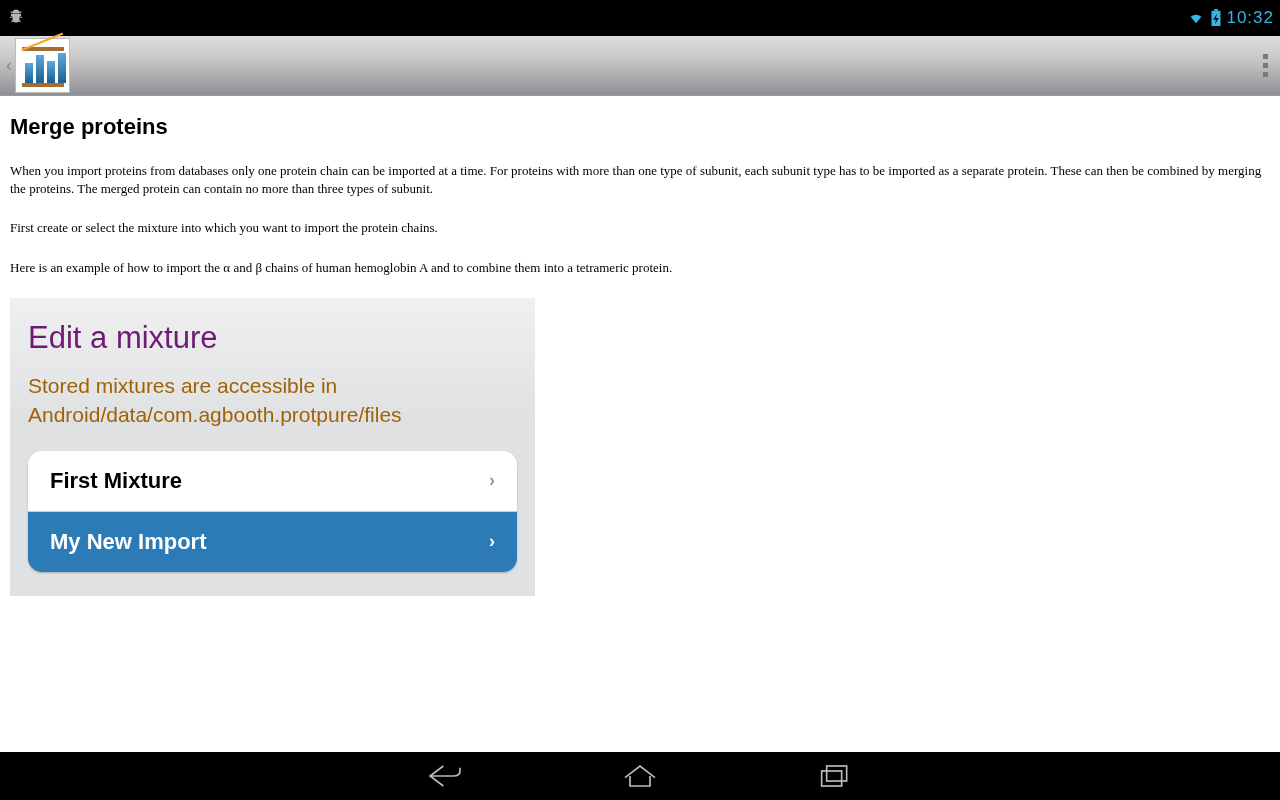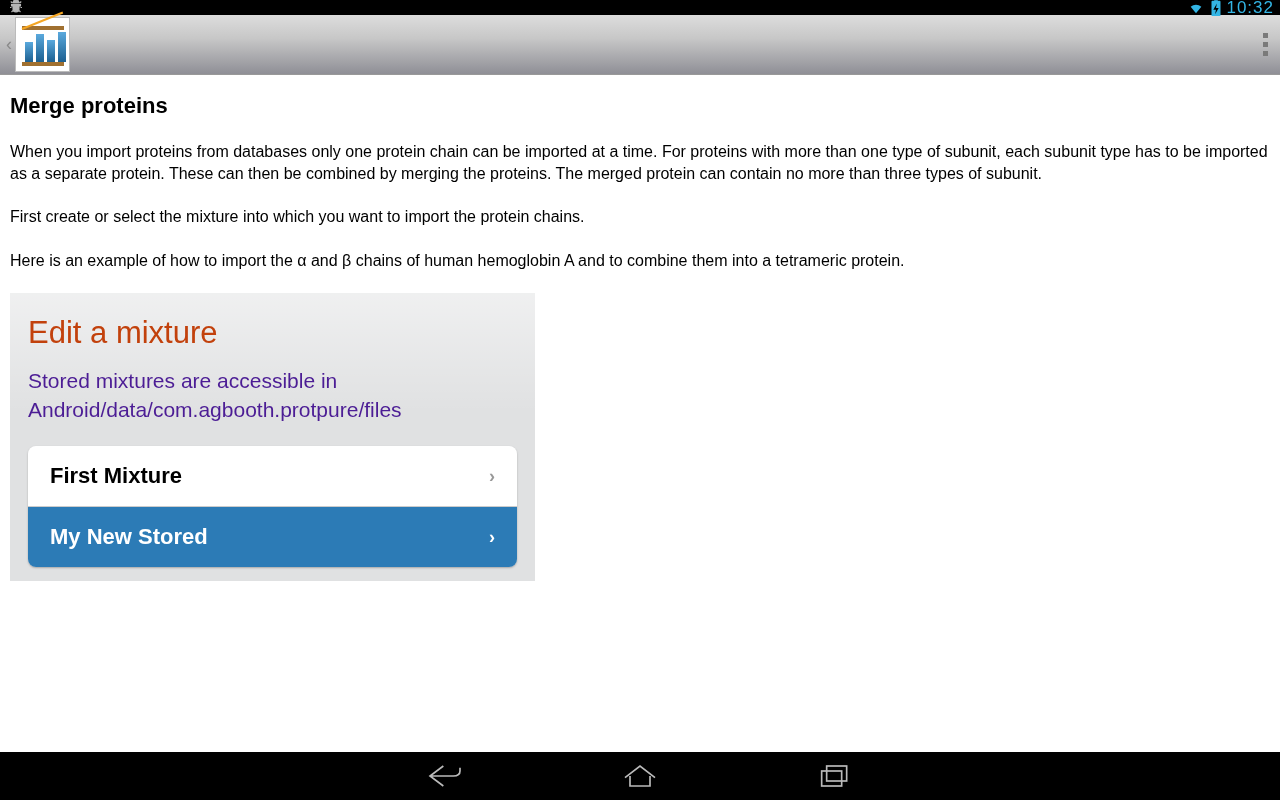--- a/index.html
+++ b/index.html
@@ -1,19 +1,19 @@
 <!DOCTYPE html>
 <html><head>
 <meta charset="utf-8">
 <style>
   * { box-sizing: border-box; margin: 0; padding: 0; }
   html, body { width: 1280px; height: 800px; font-family: "Helvetica Neue", Arial, sans-serif; overflow: hidden; background: #fff; }
   
   
-  .status-bar { height: 15px; background: #000; display: flex; align-items: center; justify-content: space-between; padding: 0 6px; color: #33b5e5; font-size: 16px; }
+  .status-bar { height: 36px; background: #000; display: flex; align-items: center; justify-content: space-between; padding: 0 6px; color: #33b5e5; font-size: 16px; }
   .status-left svg { fill: #b5b5b5; }
   .status-right { display: flex; align-items: center; gap: 4px; }
   .clock { color: #33b5e5; font-size: 17px; letter-spacing: 1px; }
   
   
   .action-bar {
     height: 60px;
     background: linear-gradient(to bottom, #dddddd 0%, #c7c7c7 40%, #8f8f96 100%);
     display: flex; align-items: center; justify-content: space-between;
     padding: 0 6px 0 2px;
@@ -24,38 +24,38 @@
   .app-icon {
     width: 55px; height: 55px; background: #fff; border: 1px solid #bbb;
     display: flex; align-items: center; justify-content: center;
   }
   .overflow { display: flex; flex-direction: column; gap: 4px; padding: 4px 6px; }
   .overflow span { width: 5px; height: 5px; background: #7a7a7a; }
   
   
   .content { padding: 18px 10px 10px 10px; height: 506px; overflow: hidden; }
   .content h1 { font-size: 22px; font-weight: bold; margin-bottom: 22px; }
-  .content p { font-size: 16px; line-height: 1.35; margin-bottom: 22px; }
+  .content p { font-size: 13px; line-height: 1.35; margin-bottom: 22px; font-family: Liberation Serif, serif; }
   .content em { font-style: italic; }
   
   
   .card {
     width: 525px; background: #e0e1e2;
     padding: 22px 18px 24px 18px;
     margin-bottom: 18px;
     position: relative;
   }
   .card::before {
     content:""; position:absolute; top:0; left:0; right:0; height:40%;
     background: linear-gradient(to bottom, rgba(255,255,255,0.5), rgba(255,255,255,0));
     pointer-events:none;
   }
-  .card-title { font-size: 31px; color: #c2410c; font-weight: 400; margin-bottom: 16px; position:relative;}
-  .card-sub { font-size: 21px; color: #4c1d95; line-height: 1.35; margin-bottom: 22px; position:relative;}
-  .list { border-radius: 8px; overflow: hidden; box-shadow: 0 1px 2px rgba(0,0,0,0.25); position:relative;}
+  .card-title { font-size: 31px; color: #701a75; font-weight: 400; margin-bottom: 16px; position:relative;}
+  .card-sub { font-size: 21px; color: #a16207; line-height: 1.35; margin-bottom: 22px; position:relative;}
+  .list { border-radius: 14px; overflow: hidden; box-shadow: 0 1px 2px rgba(0,0,0,0.25); position:relative;}
   .list-item {
     display: flex; justify-content: space-between; align-items: center;
     padding: 17px 22px; font-size: 22px; font-weight: bold;
     background: #fff; border-bottom: 1px solid #ccc;
   }
   .list-item:last-child { border-bottom: none; }
   .list-item.selected { background: #2c7bb6; color: #fff; }
   .chev { font-size: 18px; font-weight: bold; color: #999; }
   .list-item.selected .chev { color: #fff; }
   
@@ -130,21 +130,21 @@
 
   <div class="card">
     <div class="card-title">Edit a mixture</div>
     <div class="card-sub">Stored mixtures are accessible in Android/data/com.agbooth.protpure/files</div>
     <div class="list">
       <div class="list-item">
         <span>First Mixture</span>
         <span class="chev">›</span>
       </div>
       <div class="list-item selected">
-        <span>My New Stored</span>
+        <span>My New Import</span>
         <span class="chev">›</span>
       </div>
     </div>
   </div>
 
   <p>
     <span>Merge </span><em>Import a chains</em><span>.</span>
   </p>
 
   <div class="card cut">

